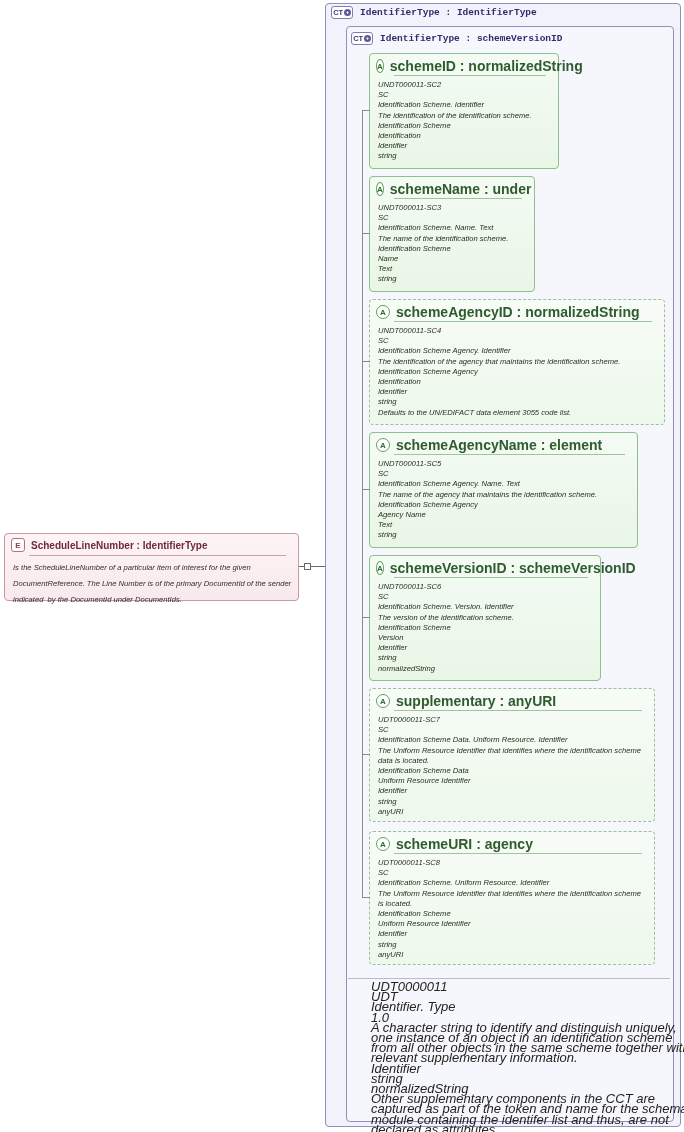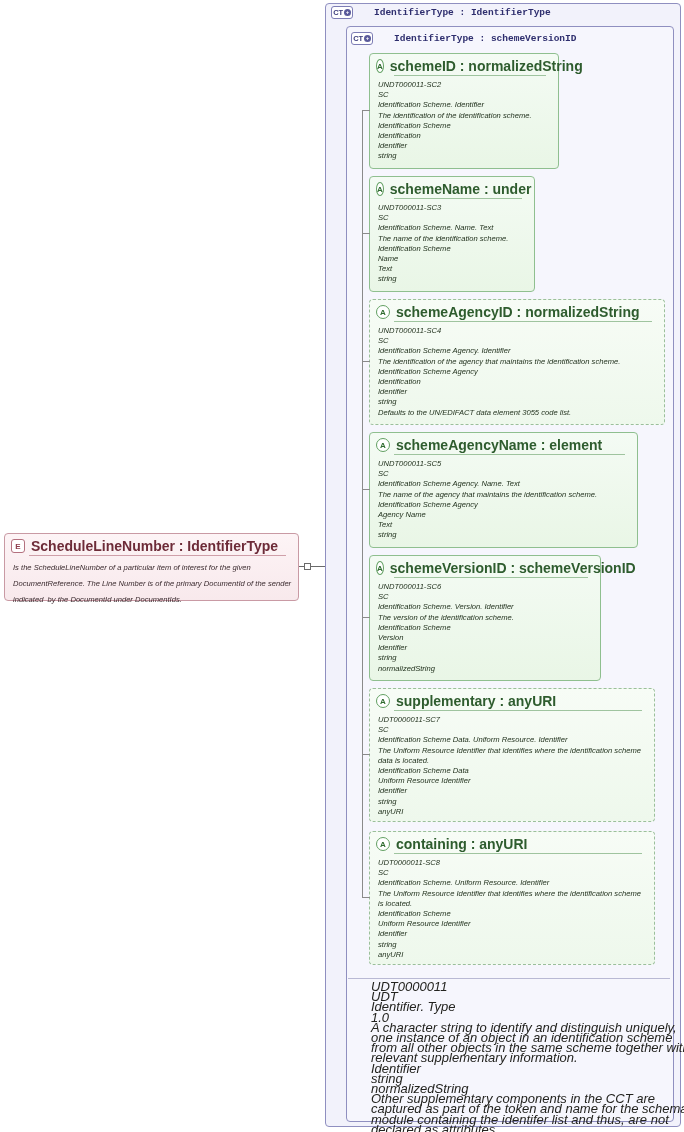--- a/index.html
+++ b/index.html
@@ -35,21 +35,21 @@
   }
   .ct-inner {
     border: 1px solid #8f8fc0;
     background: #f6f6fd;
     border-radius: 4px;
   }
   .hdr {
     position: absolute;
     display: flex;
     align-items: center;
-    gap: 21px;
+    gap: 7px;
     white-space: nowrap;
   }
   .badge {
     box-sizing: border-box;
     width: 22px;
     height: 13px;
     border: 1px solid #7d7db5;
     border-radius: 3px;
     background: #ffffff;
     font-size: 7.5px;
@@ -155,21 +155,21 @@
     border-radius: 3px;
     background: #ffffff;
     font-size: 8px;
     font-weight: bold;
     color: #8e3d4d;
     display: flex;
     align-items: center;
     justify-content: center;
   }
   .e-title {
-    font-size: 14px;
+    font-size: 10px;
     font-weight: bold;
     color: #6d2b38;
   }
   .e-rule {
     position: absolute;
     left: 24px;
     right: 12px;
     top: 21px;
     border-top: 1px solid #cf9fa9;
   }
@@ -340,21 +340,21 @@
 Identification Scheme Data
 Uniform Resource Identifier
 Identifier
 string
 anyURI</div>
   </div>
 
   <div class="attr dashed" style="left:369px; top:831px; width:286px; height:134px;">
     <div class="attr-hdr">
       <span class="a-badge">A</span>
-      <span class="a-title">containing : anyURI</span>
+      <span class="a-title">schemeURI : agency</span>
     </div>
     <div class="attr-rule"></div>
     <div class="lines">UDT0000011-SC8
 SC
 Identification Scheme. Uniform Resource. Identifier
 The Uniform Resource Identifier that identifies where the identification scheme is located.
 Identification Scheme
 Uniform Resource Identifier
 Identifier
 string

